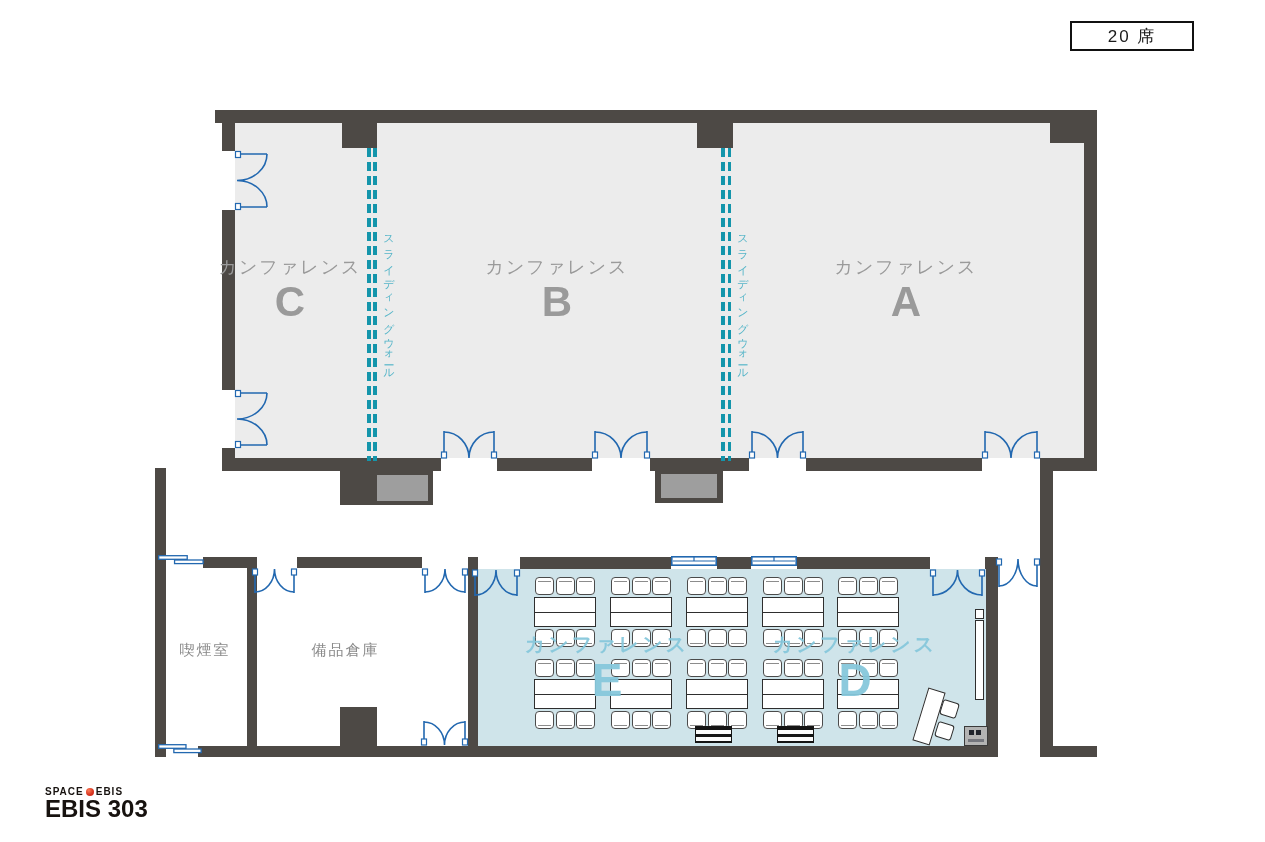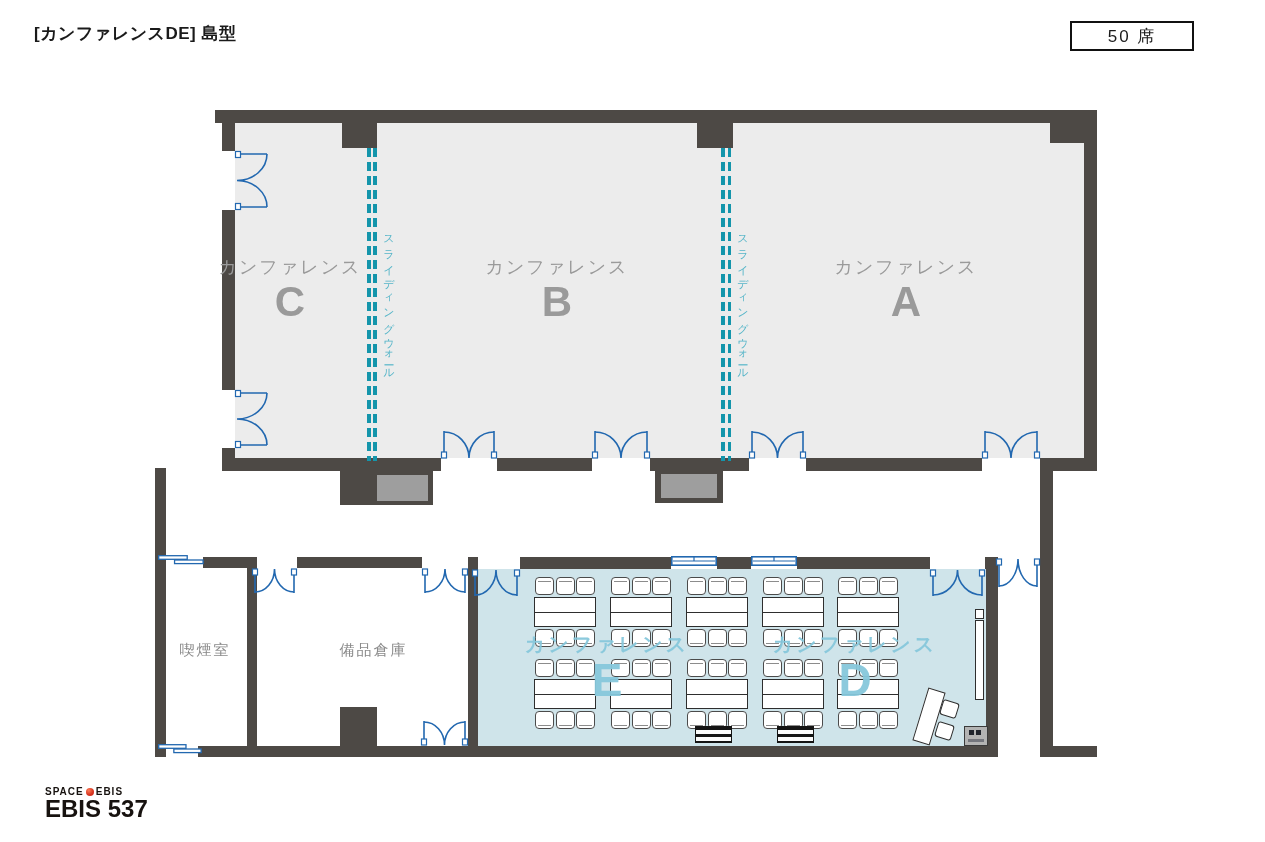--- a/index.html
+++ b/index.html
@@ -51,22 +51,21 @@
   .logo .l1{font-size:10px;font-weight:bold;letter-spacing:1px;display:flex;align-items:center;gap:2px;}
   .logo .dot{width:8px;height:8px;border-radius:50%;background:radial-gradient(circle at 35% 30%,#ff7b55,var(--logo-red) 60%);display:inline-block;}
   .logo .l2{font-size:24px;font-weight:900;letter-spacing:0px;line-height:1;margin-top:0px;}
   svg.door{position:absolute;overflow:visible;z-index:5;}
 </style>
 </head>
 <body>
 
 <div id="stage">
 
-  <div class="page-title">[カンファレンスDE] 島型</div>
-  <div class="badge">50 席</div>
+  <div class="badge">20 席</div>
 
   <div id="plan" class="abs" style="left:0;top:0;right:0;bottom:0">
       <div class="room-fill" style="left:235px;top:123px;width:849px;height:335px"></div>
       <div class="hl-fill" style="left:478px;top:569px;width:508px;height:177px"></div>
       <div class="wall" style="left:215px;top:110px;width:882px;height:13px"></div>
       <div class="wall" style="left:222px;top:110px;width:13px;height:41px"></div>
       <div class="wall" style="left:222px;top:210px;width:13px;height:180px"></div>
       <div class="wall" style="left:222px;top:448px;width:13px;height:22px"></div>
       <div class="wall" style="left:1084px;top:110px;width:13px;height:360px"></div>
       <div class="wall" style="left:222px;top:458px;width:219px;height:13px"></div>
@@ -308,21 +307,21 @@
   <div class="hl-label" style="left:497px;top:634px">
     <span class="nm">カンファレンス</span>
     <span class="lt">E</span>
   </div>
   <div class="hl-label" style="left:745px;top:634px">
     <span class="nm">カンファレンス</span>
     <span class="lt">D</span>
   </div>
 
   <div class="small-room-label" style="left:165px;top:641px;width:80px">喫煙室</div>
-  <div class="small-room-label" style="left:326px;top:641px;width:95px">備品倉庫</div>
+  <div class="small-room-label" style="left:298px;top:641px;width:95px">備品倉庫</div>
 
   <div class="vtext" style="left:381px;top:228px">スライディングウォール</div>
   <div class="vtext" style="left:735px;top:228px">スライディングウォール</div>
 
   <div class="wb-cap"></div>
   <div class="whiteboard"></div>
   <div class="desk"></div>
   <div class="desk-chair" style="left:941px;top:701px"></div>
   <div class="desk-chair" style="left:936px;top:723px"></div>
   <div class="av-box">
@@ -330,15 +329,15 @@
       <i style="left:11px"></i>
       <em></em>
   </div>
 
   <div class="logo">
     <div class="l1">
       <span>SPACE</span>
         <span class="dot"></span>
         <span>EBIS</span>
     </div>
-    <div class="l2">EBIS 537</div>
+    <div class="l2">EBIS 303</div>
   </div>
 </div>
 
 </body></html>

